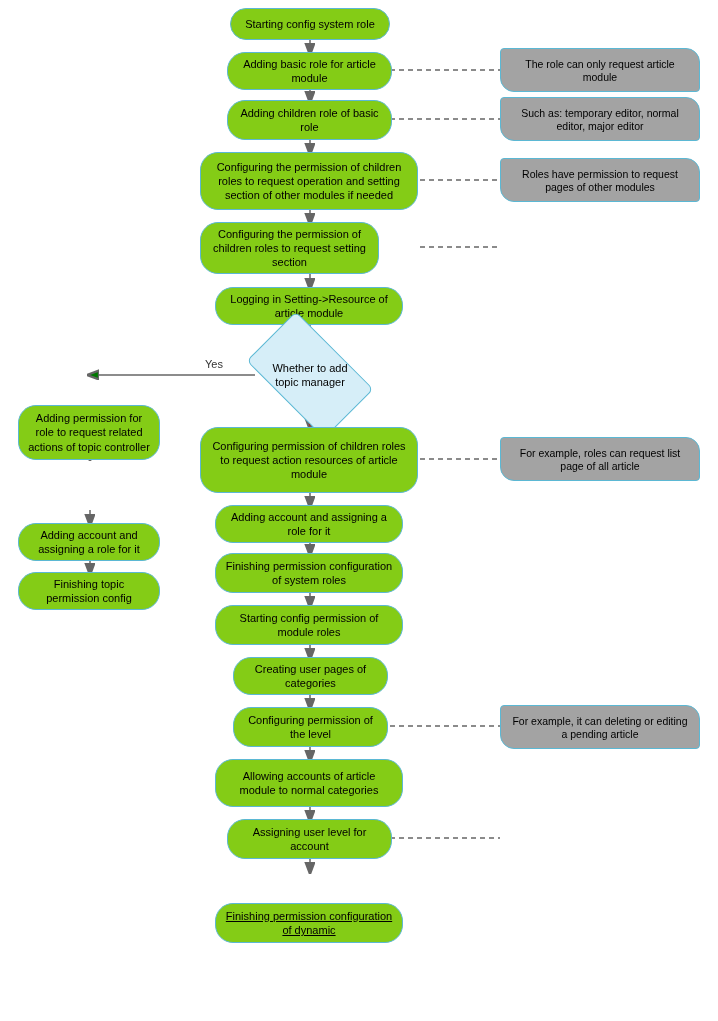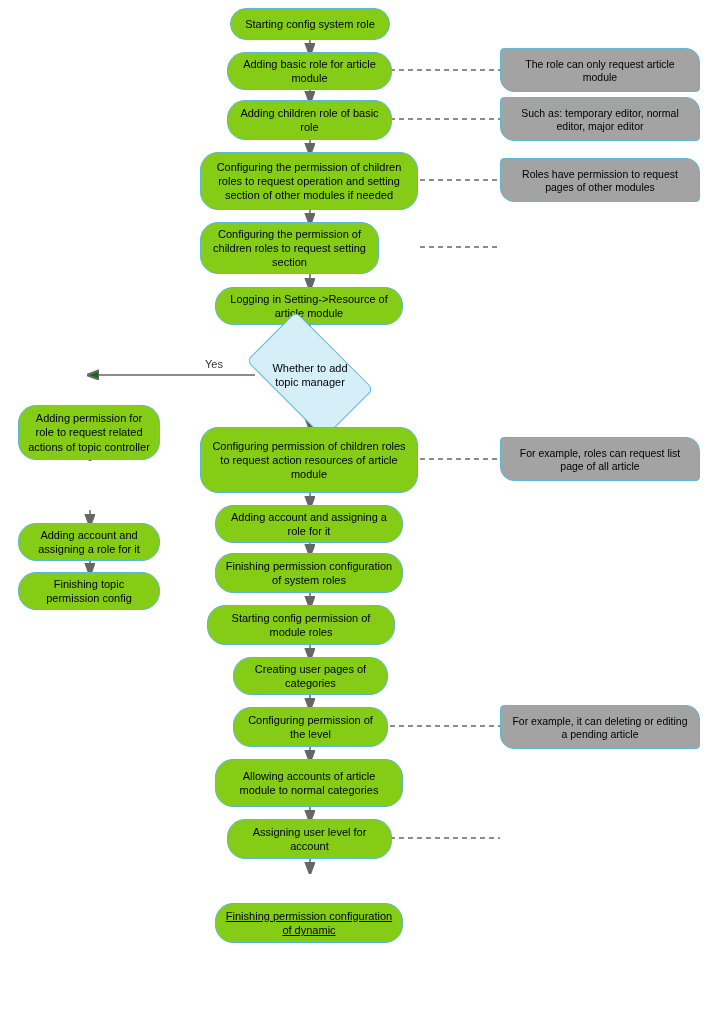--- a/index.html
+++ b/index.html
@@ -223,21 +223,21 @@
   </div>
 
   <div class="node" style="left:215px; top:505px; width:188px; height:38px;">
     <span>Adding account and assigning a role for it</span>
   </div>
 
   <div class="node" style="left:215px; top:553px; width:188px; height:40px;">
     <span>Finishing permission configuration of system roles</span>
   </div>
 
-  <div class="node" style="left:207px; top:605px; width:188px; height:40px;">
+  <div class="node" style="left:215px; top:605px; width:188px; height:40px;">
     <span>Starting config permission of module roles</span>
   </div>
 
   <div class="node" style="left:233px; top:657px; width:155px; height:38px;">
     <span>Creating user pages of categories</span>
   </div>
 
   <div class="node" style="left:233px; top:707px; width:155px; height:40px;">
     <span>Configuring permission of the level</span>
   </div>

